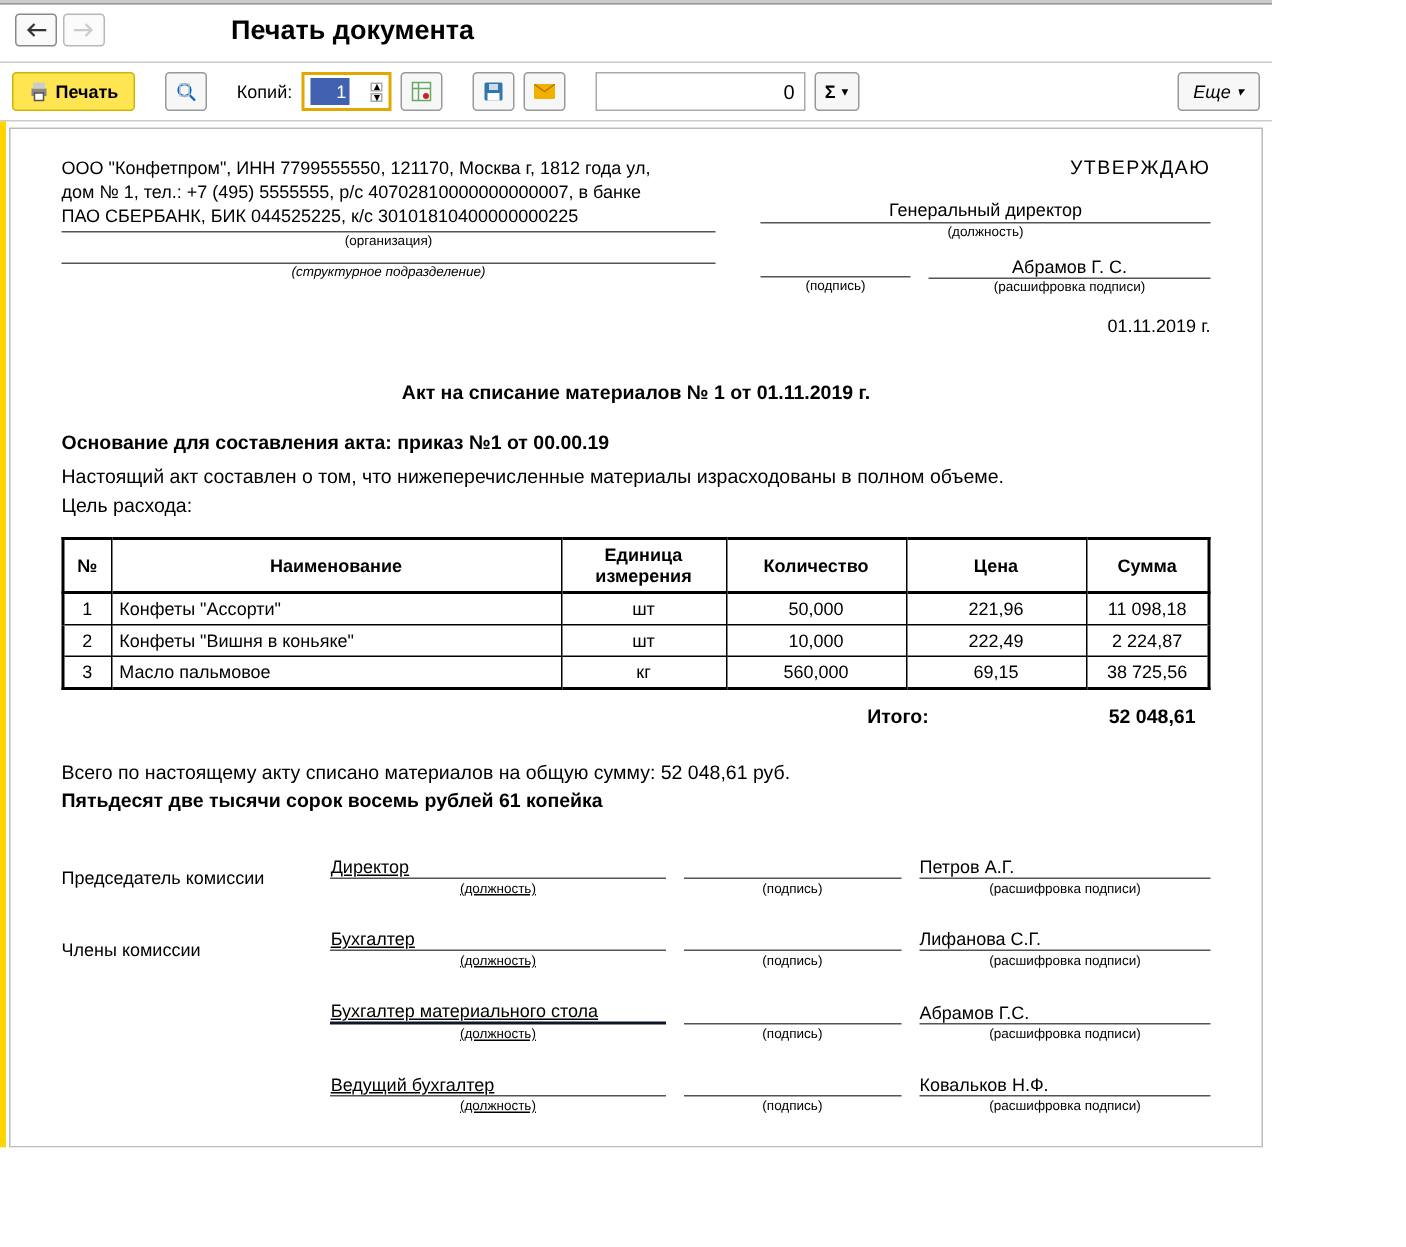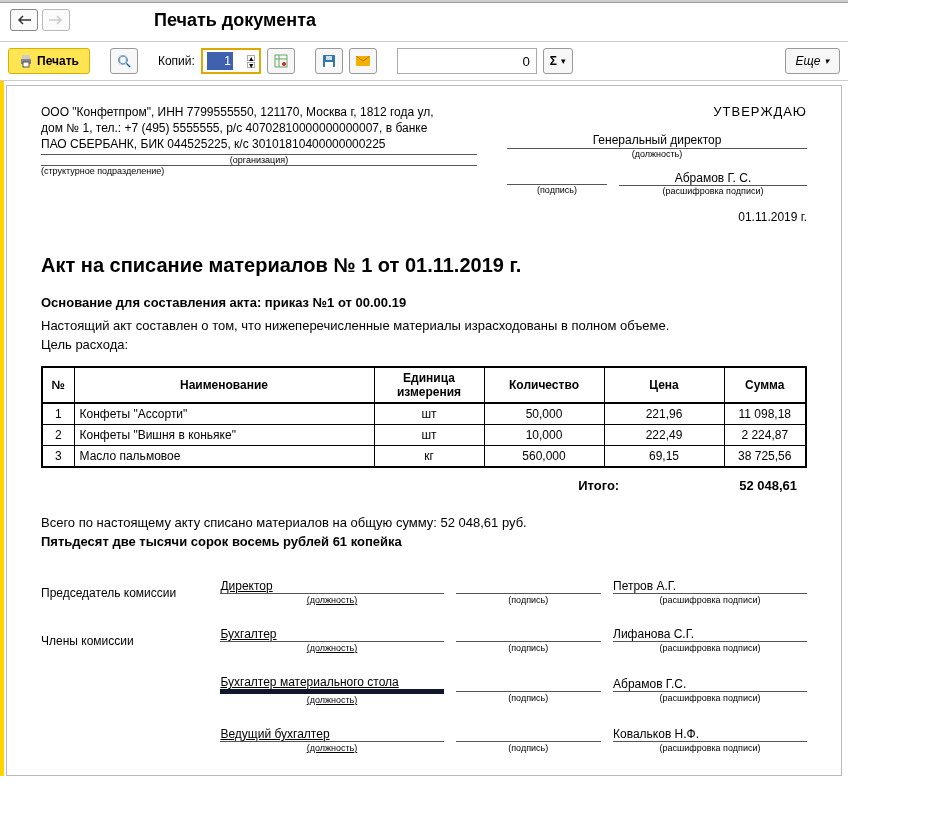--- a/index.html
+++ b/index.html
@@ -105,29 +105,30 @@
   .hdr-left { flex: 1 1 auto; }
   .hdr-right { width: 300px; text-align: center; font-size: 12px;}
   .org-line { line-height: 1.35; font-size: 12px; }
   .sub {
     border-top: 1px solid #555;
     font-size: 9px; text-align: center;
     margin-top: 1px;
   }
   .sub2 {
     border-top: 1px solid #555;
-    font-size: 9px; text-align: left;
-    margin-top: 0;
+    font-size: 9px; text-align: center;
+    margin-top: 10px;
+    font-style: italic;
   }
   .hdr-right .approve { text-align: right; font-size: 13px; margin-bottom: 14px; letter-spacing: 1px;}
   .pos-row { display:flex; gap:12px; font-size:12px; }
   .pos-row .cell { flex:1; }
   .date-row { text-align:right; margin-top:14px; font-size:12px;}
 
-  .h1 { text-align:left; font-weight:bold; font-size:20px; margin-top:30px; margin-bottom:18px; }
+  .h1 { text-align:center; font-weight:bold; font-size:13px; margin-top:30px; margin-bottom:18px; }
   .basis-b { font-weight:bold; font-size:13px; }
   .plain { font-size:13px; margin-top:8px; }
   .goal { font-size:13px; margin-top:4px; }
 
   table.data {
     width: 100%;
     border-collapse: collapse;
     margin-top: 14px;
     font-size: 12px;
   }
@@ -368,21 +369,21 @@
                 <div class="under" style="border:none;">(подпись)</div>
               </div>
               <div class="sign-name">
                 <div style="border-bottom:1px solid #555;min-height:15px;">Лифанова С.Г.</div>
                 <div class="under" style="border:none;">(расшифровка подписи)</div>
               </div>
             </div>
             <div class="sign-row">
               <div class="sign-role"></div>
               <div class="sign-pos">
-                <div style="border-bottom:5px solid #0f172a;min-height:15px;">Бухгалтер материального стола</div>
+                <div style="border-bottom:2px solid #0f172a;min-height:15px;">Бухгалтер материального стола</div>
                 <div class="under" style="border:none;">(должность)</div>
               </div>
               <div class="sign-sig">
                 <div style="border-bottom:1px solid #555;min-height:15px;"></div>
                 <div class="under" style="border:none;">(подпись)</div>
               </div>
               <div class="sign-name">
                 <div style="border-bottom:1px solid #555;min-height:15px;">Абрамов Г.С.</div>
                 <div class="under" style="border:none;">(расшифровка подписи)</div>
               </div>

